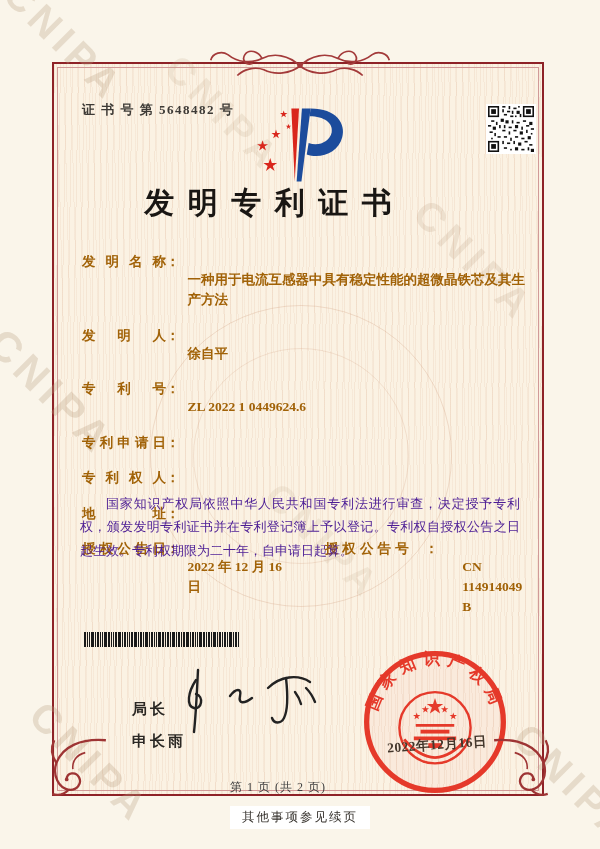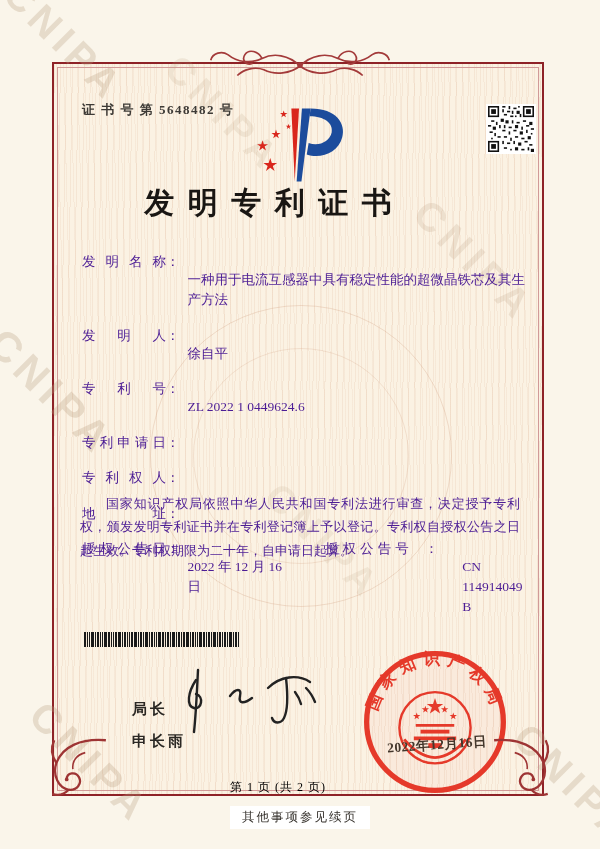--- a/index.html
+++ b/index.html
@@ -47,21 +47,21 @@
   }
   .logo{position:absolute;left:252px;top:100px;width:96px;height:88px;z-index:3;}
   .qr{position:absolute;left:486px;top:104px;width:46px;height:46px;z-index:3;background:#fff;padding:2px;}
   .title{
     position:absolute;left:0;top:183px;width:536px;text-align:center;margin:0;
     font-size:30px;font-weight:700;color:#191613;letter-spacing:.45em;text-indent:.45em;
     z-index:3;
   }
   
   .fields{position:absolute;left:82px;top:252px;width:450px;z-index:3;font-size:13.5px;}
-  .frow{margin-bottom:15.5px;line-height:20px;font-weight:400;color:#4c1d95;display:flex;}
+  .frow{margin-bottom:15.5px;line-height:20px;font-weight:700;color:#a16207;display:flex;}
   .f-label{display:inline-block;width:84px;text-align:justify;text-align-last:justify;flex:none;}
   .f-colon{flex:none;}
   .f-value{margin-left:8px;white-space:pre-wrap;margin-top:18px;}
   .pair2{margin-left:38px;display:flex;gap:16px;}
   
   .legal{position:absolute;left:80px;top:492px;width:440px;z-index:3;
     font-size:13px;line-height:1.8;color:#4c1d95;text-align:justify;}
   .legal p{margin:0;text-indent:2em;}
   
   .barcode{position:absolute;left:84px;top:632px;width:156px;height:15px;z-index:3;}
@@ -73,21 +73,21 @@
   .seal{position:absolute;left:358px;top:645px;width:154px;height:154px;z-index:3;}
   .seal-arc{font-size:17px;font-weight:700;letter-spacing:7px;
     font-family:"Liberation Serif","DejaVu Serif",serif;}
   .seal-date{
     position:absolute;left:362px;top:736px;width:150px;text-align:center;z-index:4;
     font-size:13.5px;font-weight:700;color:#44372c;transform:rotate(-4deg);
     letter-spacing:.5px;
   }
   
   .page-num{position:absolute;left:0;top:779px;width:556px;text-align:center;
-    font-size:12px;color:#000000;z-index:3;letter-spacing:1px;}
+    font-size:12px;color:#404040;z-index:3;letter-spacing:1px;}
   .footer-note{position:absolute;left:50%;top:806px;transform:translateX(-50%);
     background:#ffffff;padding:3px 12px;font-size:12.5px;color:#34302b;
     z-index:3;letter-spacing:2px;white-space:nowrap;}
 </style>
 </head>
 <body>
 
 <span class="wm" style="left:-12px;top:18px;font-size:40px;">CNIPA</span>
 <span class="wm" style="left:150px;top:92px;font-size:38px;color:rgba(186,160,130,.18);">CNIPA</span>
 <span class="wm" style="left:398px;top:238px;font-size:40px;color:rgba(186,160,130,.22);">CNIPA</span>

